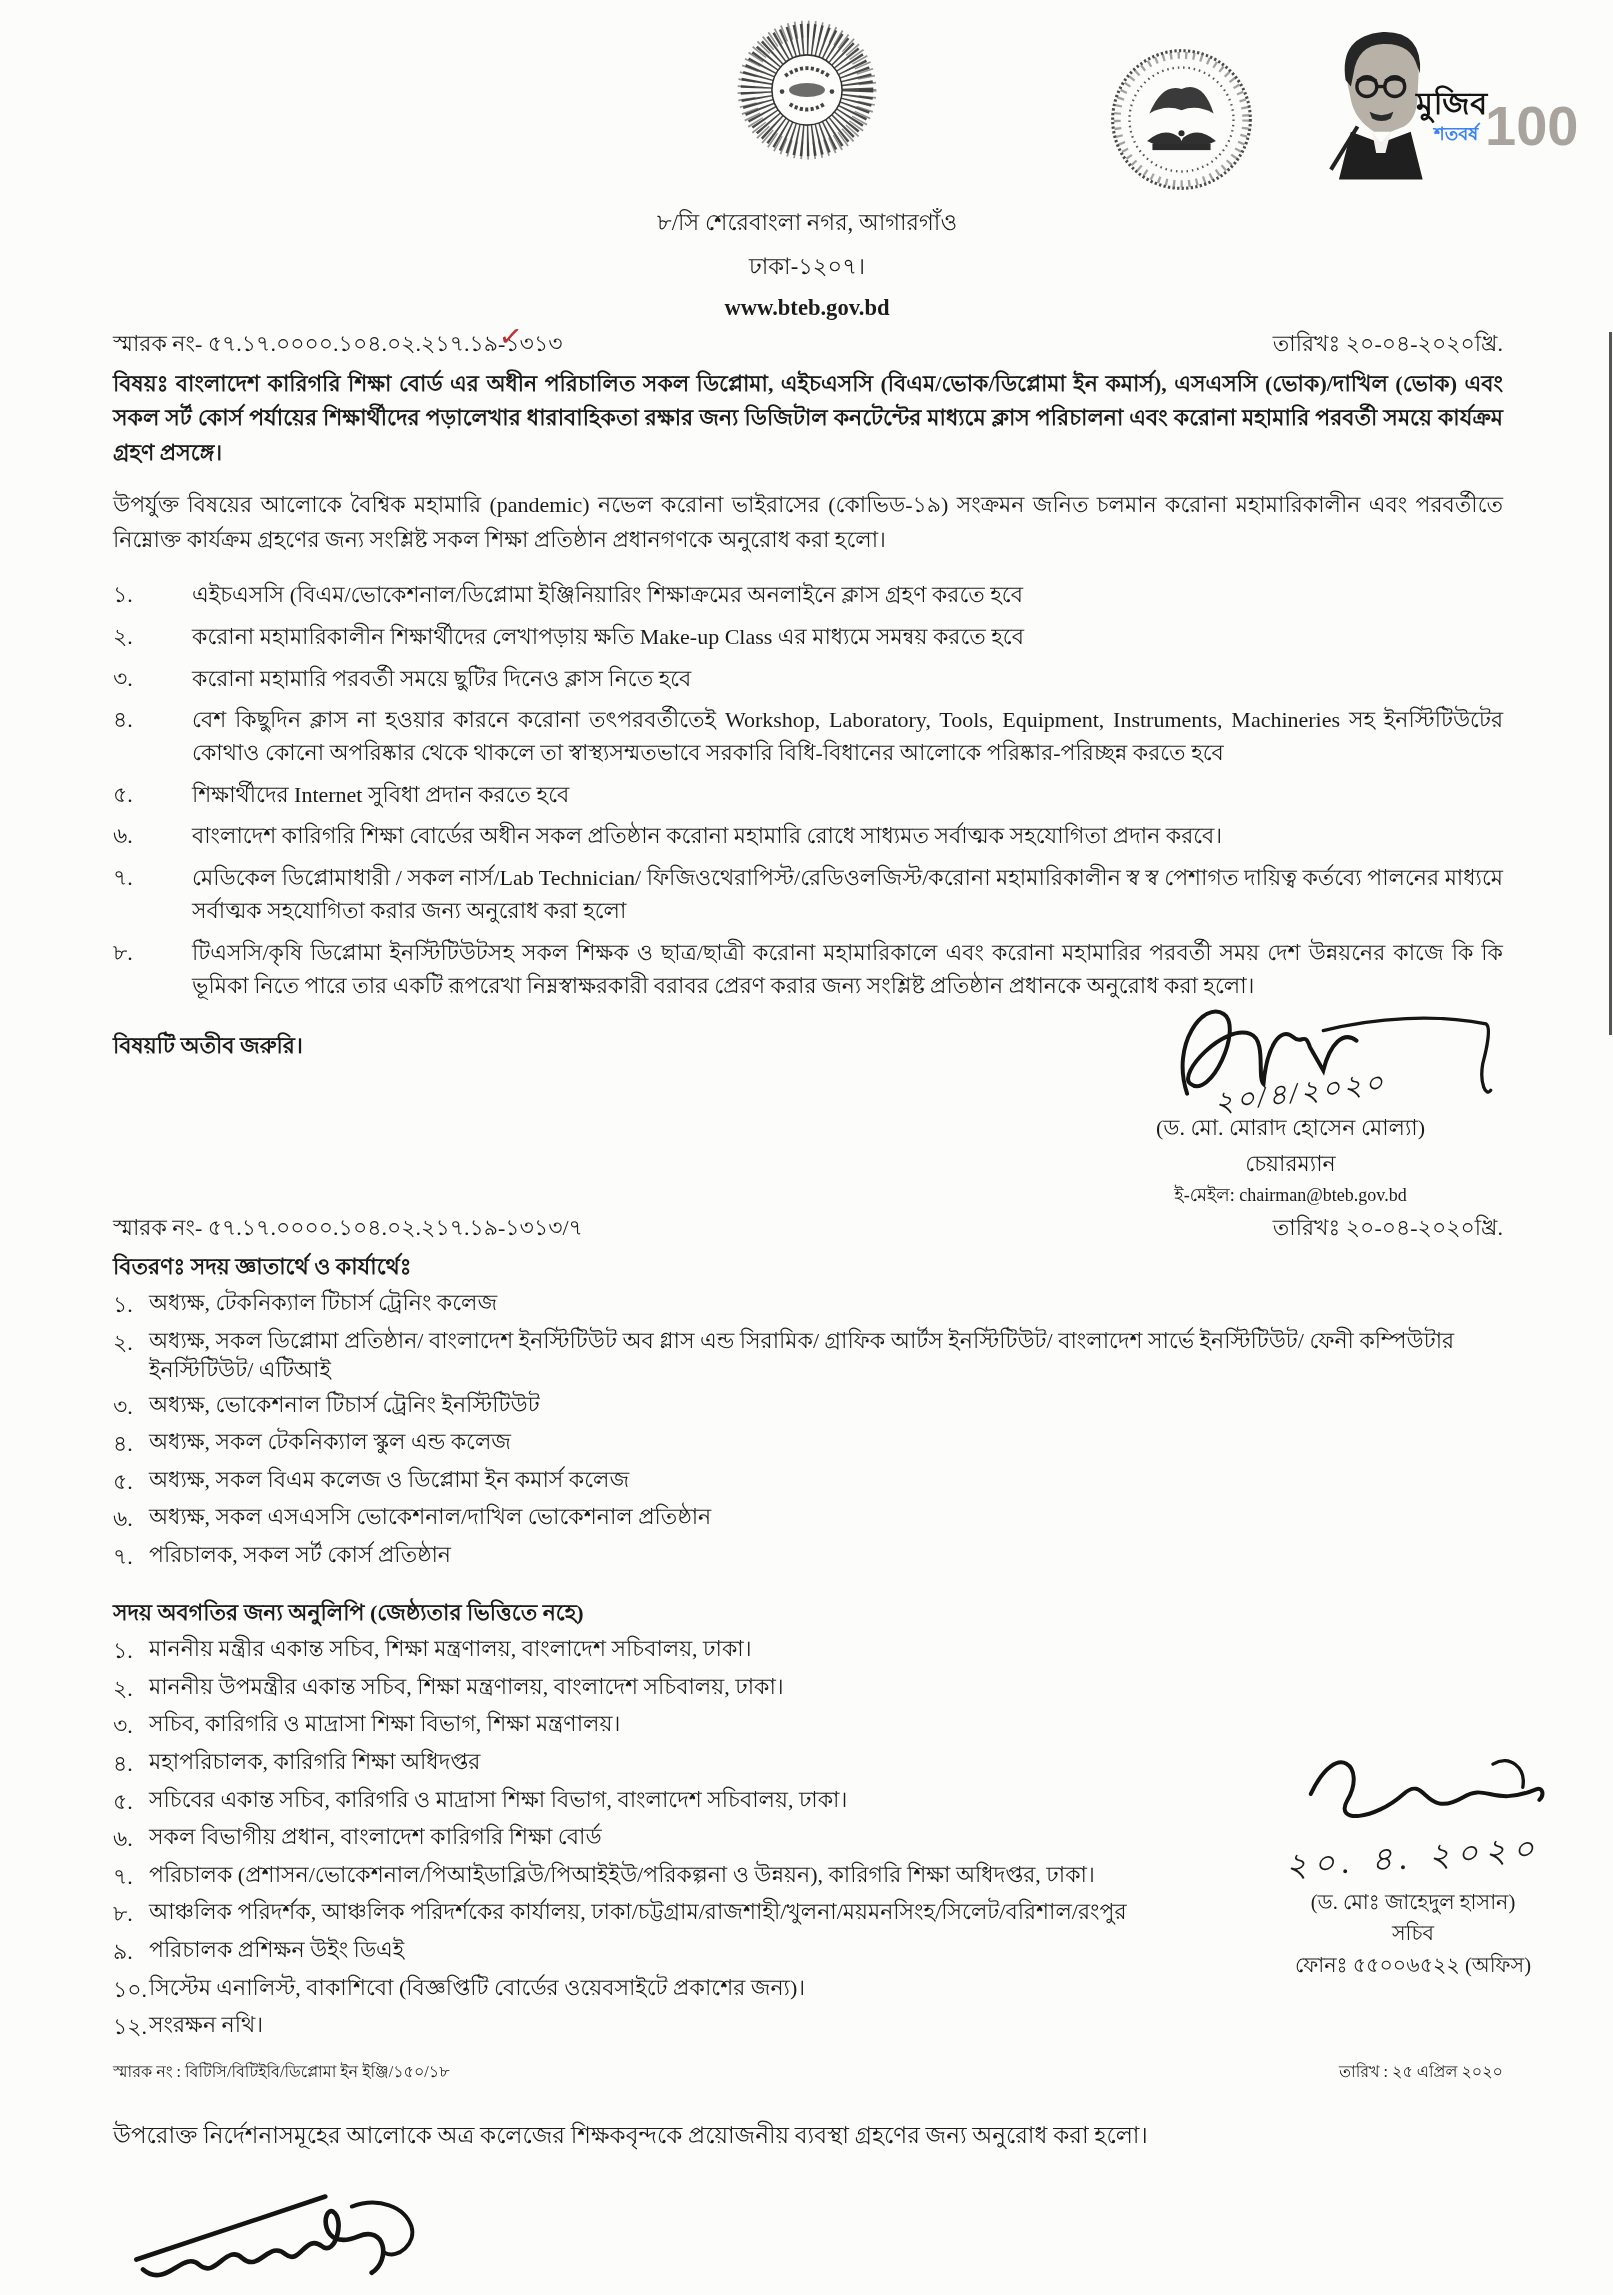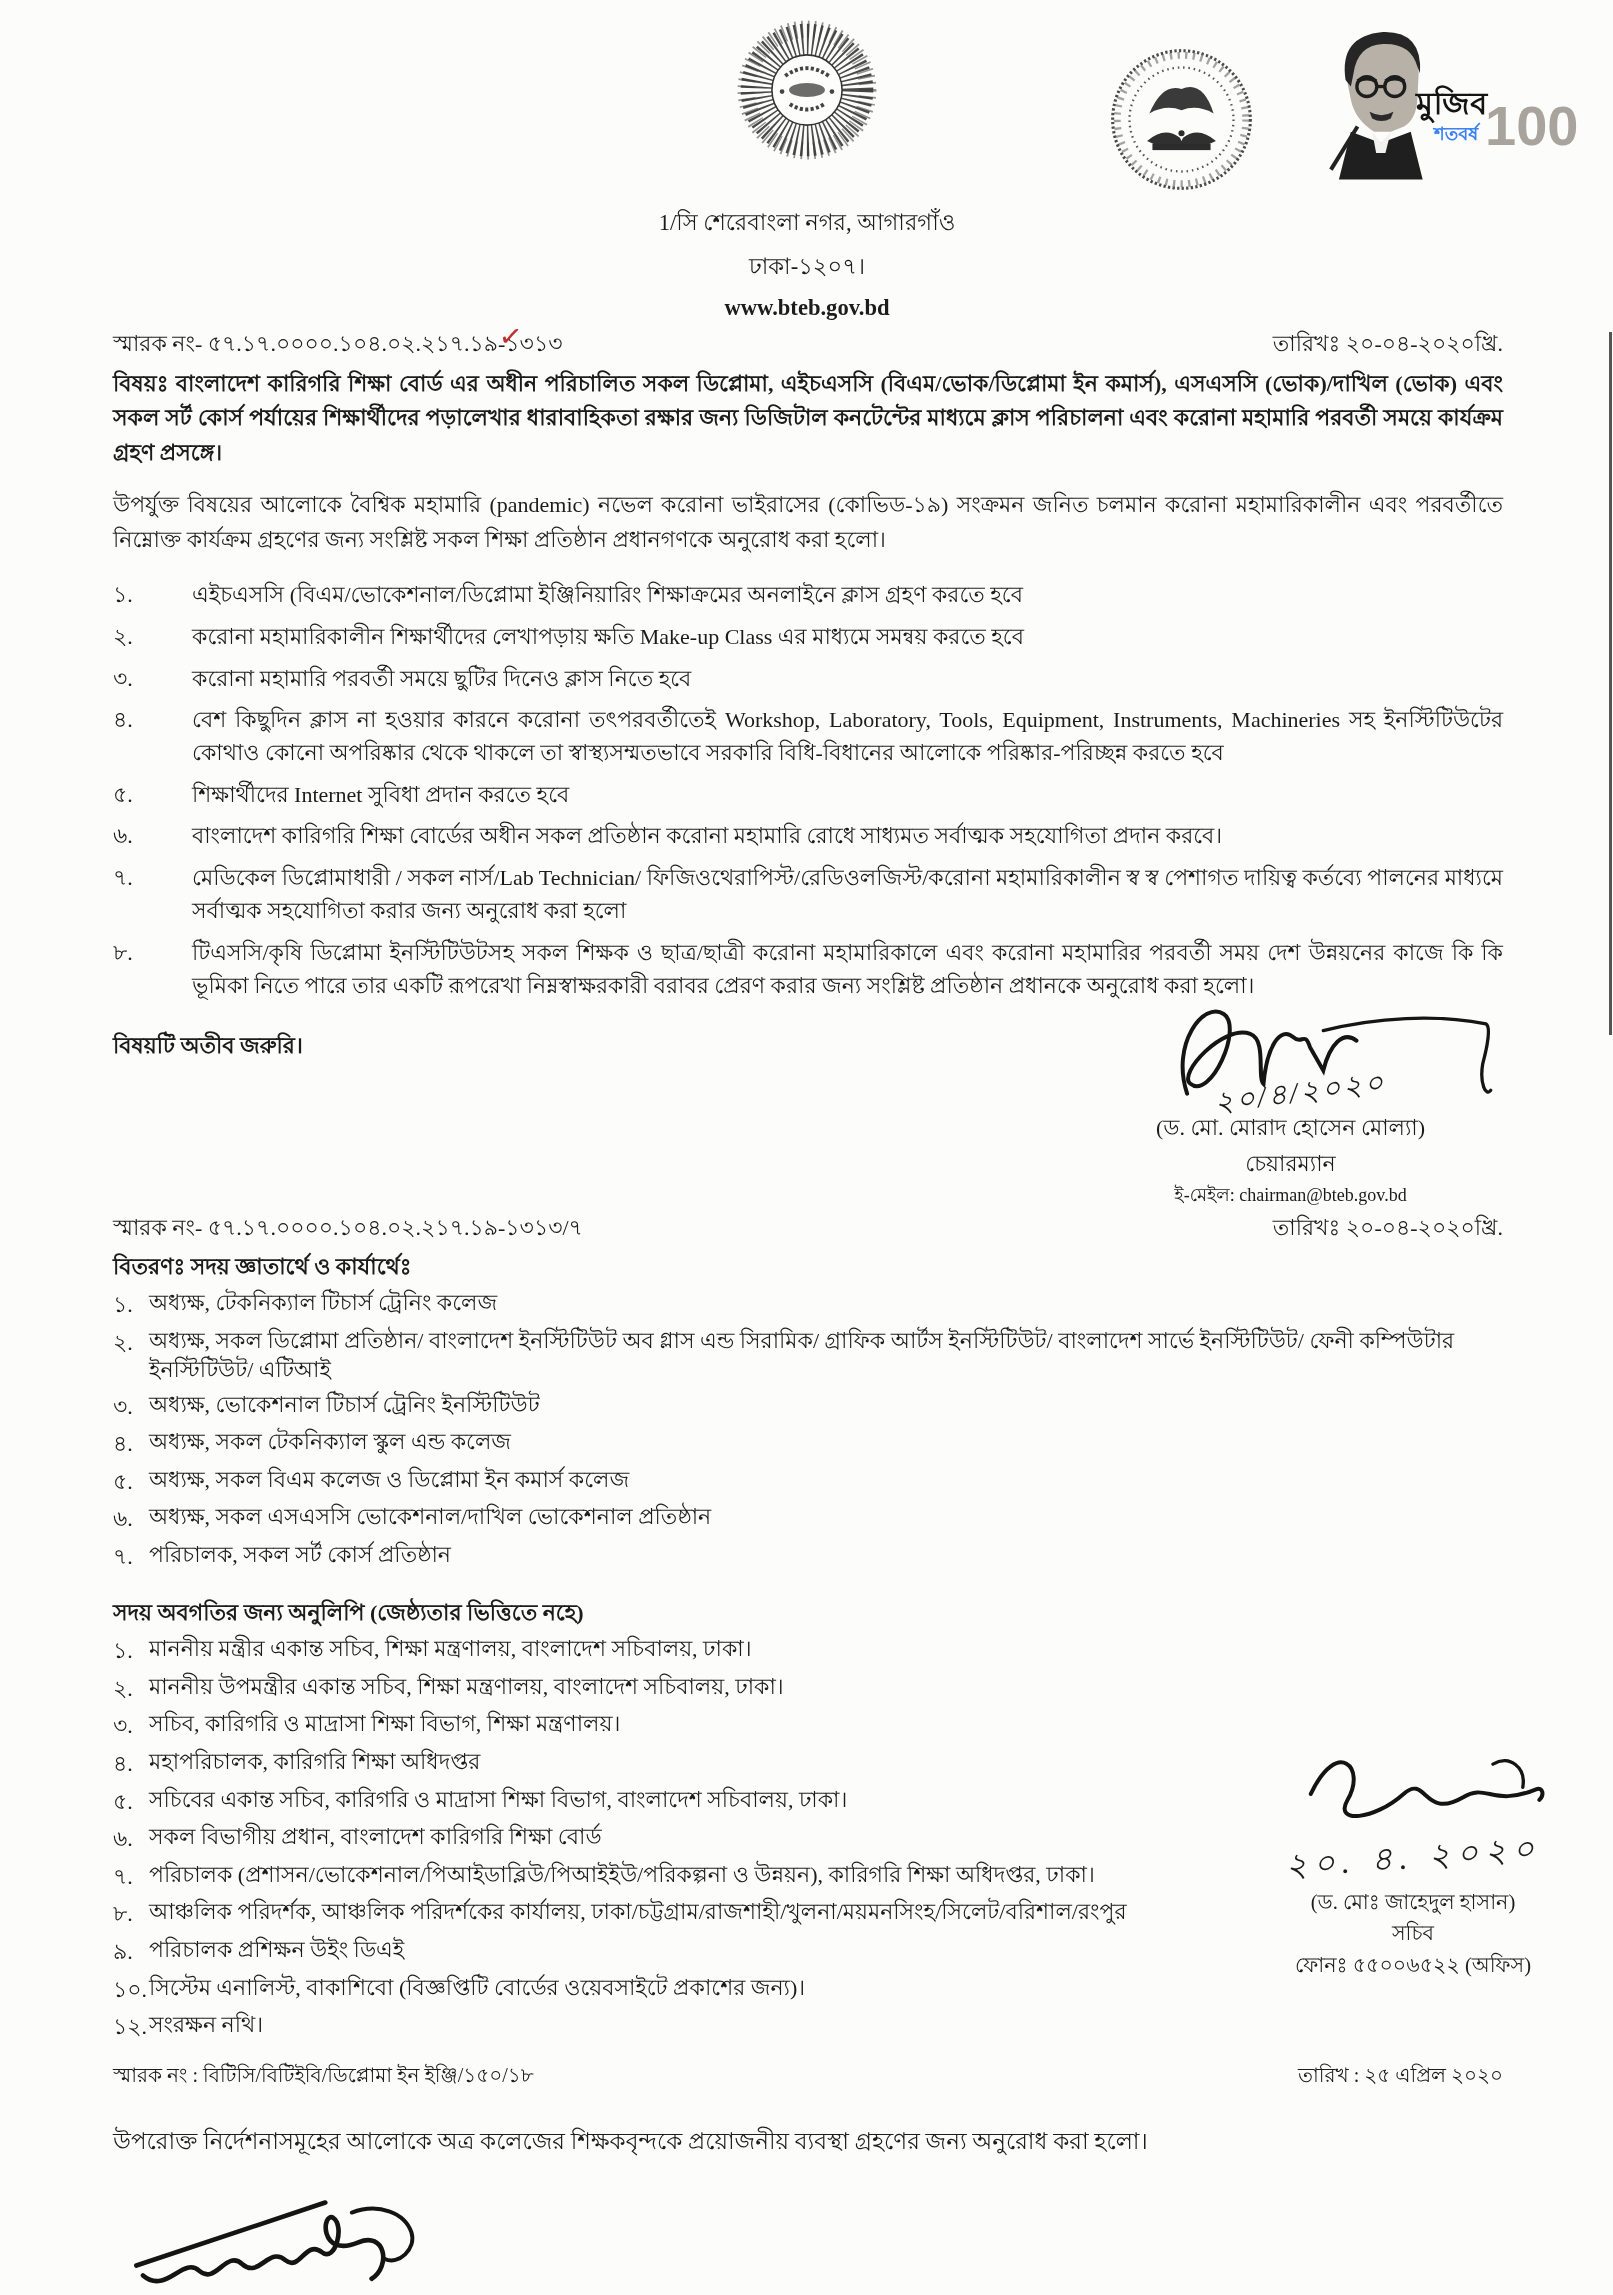--- a/index.html
+++ b/index.html
@@ -47,21 +47,21 @@
   .sec-head{font-weight:bold;margin:5.3px 0 5.3px 0;}
   .l-item{display:flex;margin-bottom:4.6px;}
   .l-item .num{flex:0 0 36px;}
   .l-item .txt{flex:1;line-height:1.34;}
   .copies-wrap{position:relative;}
   
   .secretary-block{position:absolute;top:1731px;left:1214px;width:398px;text-align:center;}
   .scribble2{width:279px;height:106px;display:block;margin:0 auto;}
   .hand-date2{font-size:33px;font-style:italic;letter-spacing:6.6px;transform:rotate(-4deg);margin:-4px 0 4px 0;color:#1d1d1d;}
   .secretary-block .line{line-height:1.55;font-size:20.6px;}
-  .memo3-row{display:flex;justify-content:space-between;margin-top:17px;font-size:20px;}
+  .memo3-row{display:flex;justify-content:space-between;margin-top:17px;font-size:16px;}
   .closing{margin-top:35px;text-align:justify;font-size:23px;}
   .principal-block{margin-top:26.5px;}
   .scribble3{width:319px;height:116px;display:block;margin-left:13.3px;}
   .scan-line{position:absolute;right:2px;top:332px;width:2.7px;height:703px;background:#2b2b2b;opacity:.8;}
 </style>
 </head>
 <body>
 
 <div class="page">
 
@@ -99,21 +99,21 @@
         <path d="M88,138 q18,10 36,0 l-4,10 q-14,8 -28,0 Z" fill="#2a2a2a"></path>
         <path d="M60,168 L105,185 L150,168 L168,240 L42,240 Z" fill="#1f1f1f"></path>
         <path d="M92,168 L105,185 L120,168 L112,200 L98,200 Z" fill="#f2f1ee"></path>
         <path d="M30,225 L70,160" stroke="#222" stroke-width="6"></path>
       </svg>
       <span class="m-word">মুজিব</span>
       <span class="m-word2">শতবর্ষ</span>
       <span class="m-100">100</span>
     </div>
 
-    <div class="addr1">1/সি শেরেবাংলা নগর, আগারগাঁও</div>
+    <div class="addr1">৮/সি শেরেবাংলা নগর, আগারগাঁও</div>
     <div class="addr2">ঢাকা-১২০৭।</div>
     <div class="website">www.bteb.gov.bd</div>
   </div>
 
   <div class="content">
 
     <div class="memo-row">
       <span>স্মারক নং- ৫৭.১৭.০০০০.১০৪.০২.২১৭.১৯-১৩১৩</span>
       <span class="red-tick">✓</span>
       <span>তারিখঃ ২০-০৪-২০২০খ্রি.</span>

